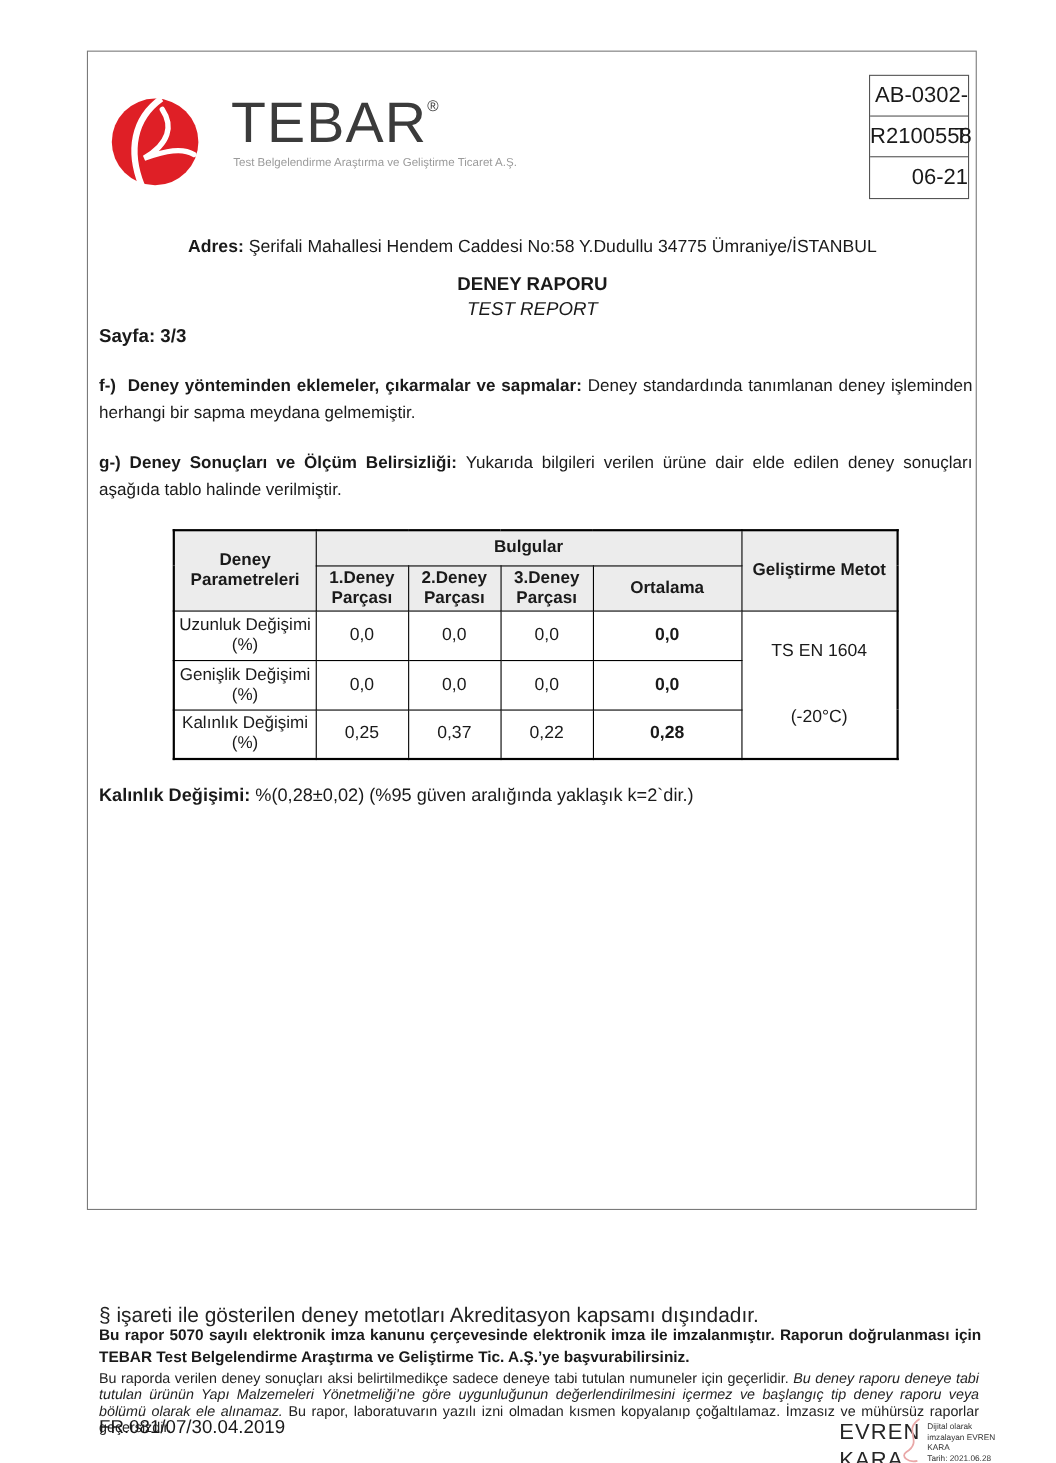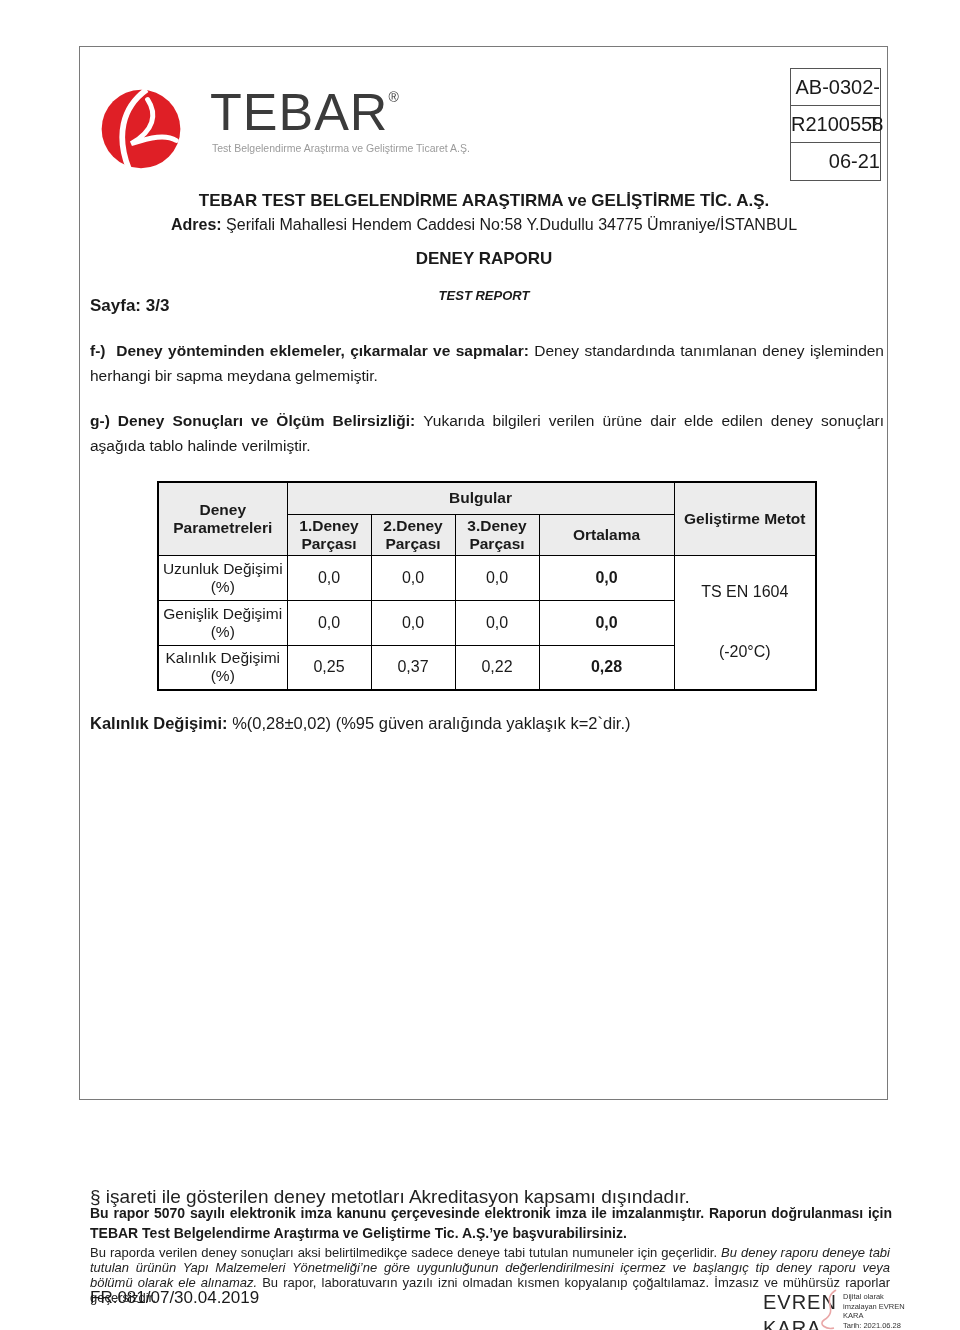--- a/index.html
+++ b/index.html
@@ -23,21 +23,21 @@
   #docbox { left:790px; top:68px; width:91px; border:1px solid #555; }
   #docbox .cell { height:37px; line-height:37px; text-align:right; font-size:20px;
                   border-bottom:1px solid #555; }
   #docbox .cell:last-child { border-bottom:none; }
 
   
   .center-line { left:80px; width:808px; text-align:center; }
   #company  { top:191px; font-weight:bold; font-size:17px; }
   #address  { top:216px; font-size:16px; }
   #title-tr { top:249px; font-weight:bold; font-size:17px; }
-  #title-en { top:288px; font-weight:bold; font-style:italic; font-size:13px; }
+  #title-en { top:271px; font-weight:normal; font-style:italic; font-size:17px; }
   #page-no  { left:90px; top:296px; font-weight:bold; font-size:17px; }
 
   
   .para { left:90px; width:794px; font-size:15.5px; line-height:25px; text-align:justify; }
   #para-f { top:338px; }
   #para-g { top:408px; }
   .kw { font-weight:bold; white-space:pre-wrap; }
 
   
   #results { left:157px; top:481px; border-collapse:collapse; table-layout:fixed;
@@ -88,21 +88,20 @@
     <div id="brand"><span>TEBAR</span><sup>®</sup></div>
     <div id="brand-sub">Test Belgelendirme Araştırma ve Geliştirme Ticaret  A.Ş.</div>
   </div>
 
   <div id="docbox" class="abs">
     <div class="cell">AB-0302-T</div>
     <div class="cell">R2100558</div>
     <div class="cell">06-21</div>
   </div>
 
-  <div id="company" class="abs center-line">TEBAR TEST BELGELENDİRME ARAŞTIRMA ve GELİŞTİRME TİC. A.Ş.</div>
   <div id="address" class="abs center-line"><span class="kw">Adres:</span><span> Şerifali Mahallesi Hendem Caddesi No:58 Y.Dudullu 34775 Ümraniye/İSTANBUL</span></div>
   <div id="title-tr" class="abs center-line">DENEY RAPORU</div>
   <div id="title-en" class="abs center-line">TEST REPORT</div>
   <div id="page-no" class="abs">Sayfa: 3/3</div>
 
   <div id="para-f" class="abs para">
     <span class="kw">f-)  Deney yönteminden eklemeler, çıkarmalar ve sapmalar: </span><span>Deney standardında tanımlanan deney işleminden herhangi bir sapma meydana gelmemiştir.</span>
   </div>
 
   <div id="para-g" class="abs para">

